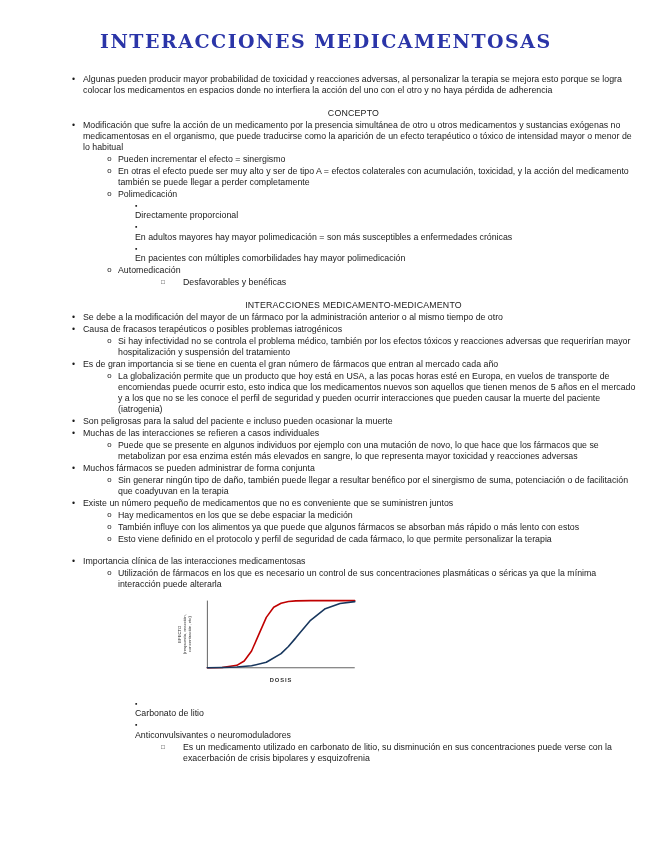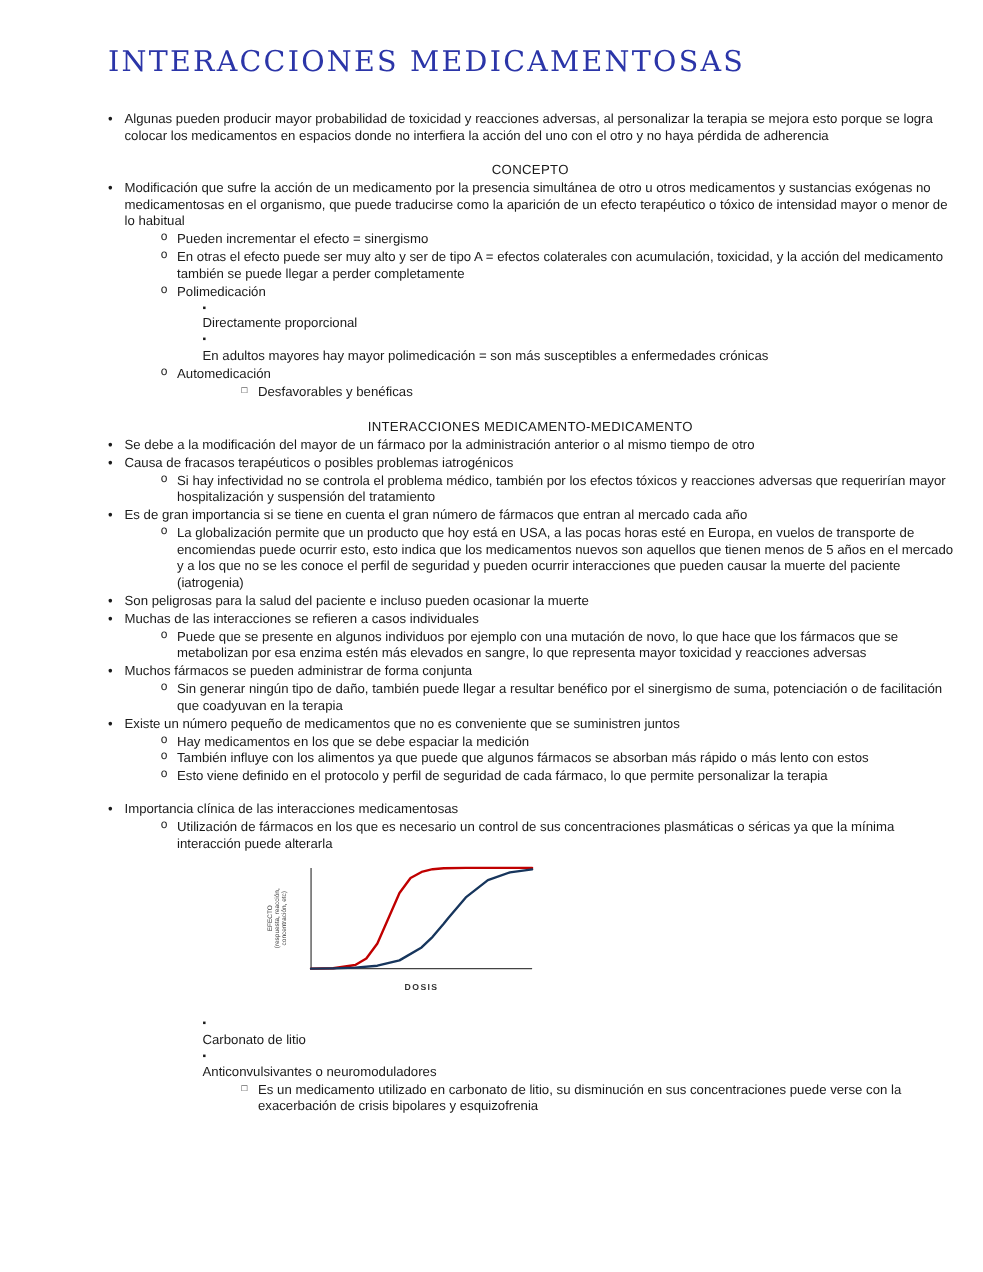--- a/index.html
+++ b/index.html
@@ -8,43 +8,43 @@
     width:655px;height:848px;
     background:#ffffff;
     box-sizing:border-box;
     padding-top:30px;
     overflow:hidden;
     font-family:"Liberation Sans",sans-serif;
     color:#1a1a1a;
   }
   .title{
     font-family:"DejaVu Serif",serif;
-    font-weight:normal;
+    font-weight:bold;
     font-size:19px;
     letter-spacing:1.5px;
-    margin:0 0 22px 72px;
+    margin:0 0 22px 100px;
   }
   .heading{
     font-size:8.8px;
     letter-spacing:0.2px;
     margin:12px 16px 2px 68px;
     text-align:center;
   }
   .li{
     display:flex;
     align-items:flex-start;
     font-size:8.8px;
     line-height:1.25;
     margin-top:1px;
     margin-right:16px;
   }
   .l1{margin-left:72px;}
   .l2{margin-left:107px;}
   .l3{margin-left:135px;flex-direction:column;}
-  .l4{margin-left:161px;}
+  .l4{margin-left:161px;gap:11px;}
   .bullet{flex:0 0 auto;width:11px;}
   .b1{font-size:8.8px;}
   .b2{font-family:"Liberation Mono",monospace;font-size:8px;}
   .b3{font-size:6.8px;padding-top:1px;}
   .b4{font-size:6.4px;padding-top:1px;}
   .txt{flex:1;}
   .spacer{height:10px;}
   .figure{margin:5px 0 3px 170px;}
 </style>
 </head>
@@ -74,20 +74,24 @@
         <span class="bullet b2">o</span>
         <span class="txt">Polimedicación</span>
       </div>
       <div class="li l3">
         <span class="bullet b3">▪</span>
         <span class="txt">Directamente proporcional</span>
       </div>
       <div class="li l3">
         <span class="bullet b3">▪</span>
         <span class="txt">En adultos mayores hay mayor polimedicación = son más susceptibles a enfermedades crónicas</span>
+      </div>
+      <div class="li l3">
+        <span class="bullet b3">▪</span>
+        <span class="txt">En pacientes con múltiples comorbilidades hay mayor polimedicación</span>
       </div>
       <div class="li l2">
         <span class="bullet b2">o</span>
         <span class="txt">Automedicación</span>
       </div>
       <div class="li l4">
         <span class="bullet b4">□</span>
         <span class="txt">Desfavorables y benéficas</span>
       </div>
       <div class="heading">INTERACCIONES MEDICAMENTO-MEDICAMENTO</div>

